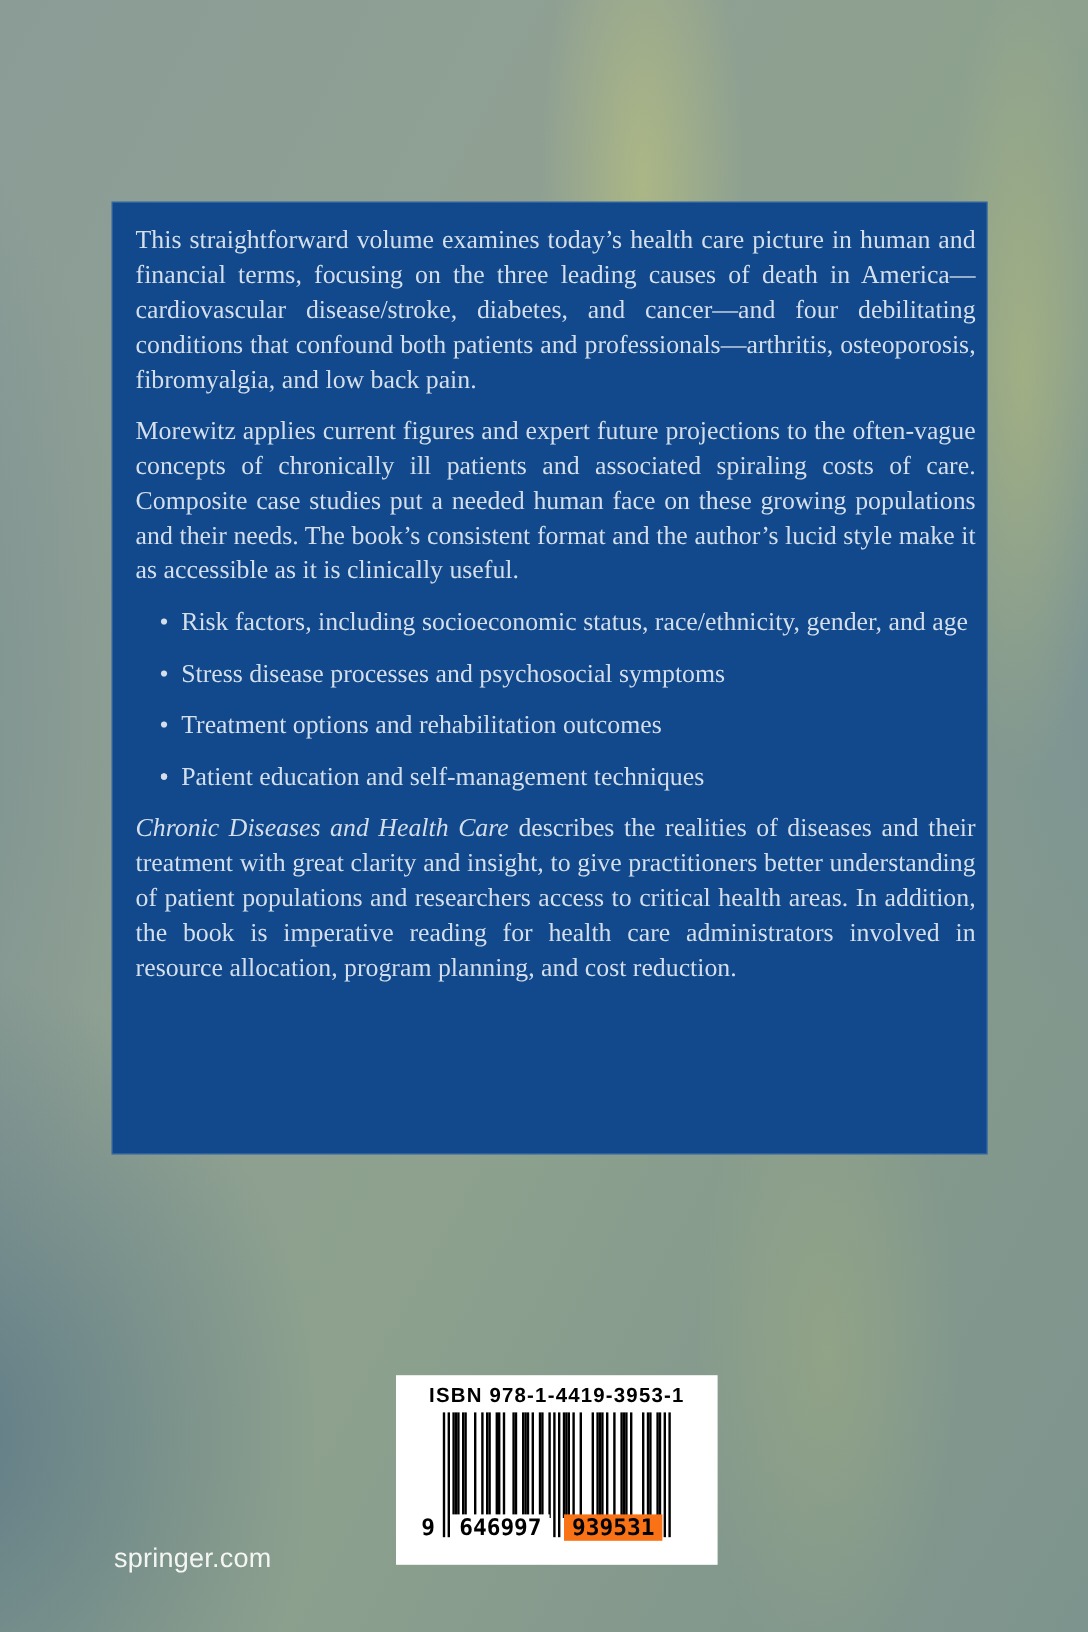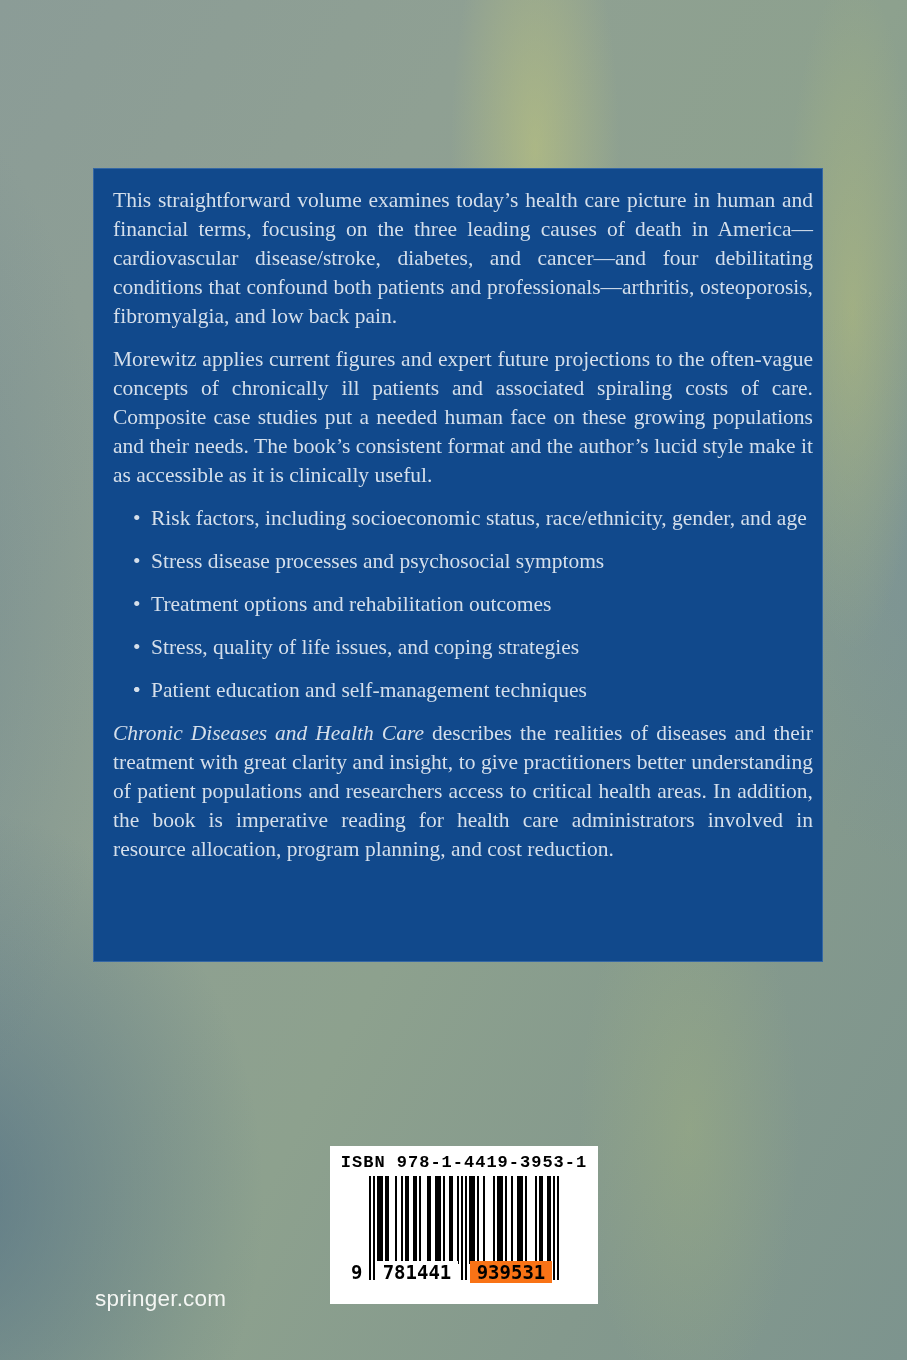--- a/index.html
+++ b/index.html
@@ -32,21 +32,21 @@
   .panel ul{list-style:none;margin:0 0 14px 0;padding:0;}
   .panel li{position:relative;padding-left:38px;margin:0 0 14px 0;}
   .panel li .dot{position:absolute;left:20px;top:0;}
   .panel em{font-style:italic;}
   .isbnbox{
     position:absolute;left:330px;top:1146px;width:268px;height:158px;
     background:#ffffff;color:#000;
   }
   .isbnlabel{
     margin-top:7px;text-align:center;
-    font-family:Liberation Mono, monospace;font-weight:bold;
+    font-family:Liberation Sans, sans-serif;font-weight:bold;
     font-size:17px;letter-spacing:1px;white-space:nowrap;
   }
   .barwrap{position:relative;width:190px;margin:4px auto 0;}
   .bars{display:flex;align-items:flex-start;height:104px;}
   .bars .m{width:2px;height:88px;}
   .bars .m.g{height:104px;}
   .bars .m.on{background:#000;}
   .digits{
     position:absolute;left:0;right:0;bottom:-3px;height:22px;
     font-family:"DejaVu Sans Mono", monospace;font-weight:bold;font-size:19px;
@@ -76,21 +76,20 @@
         <li>
         <span class="dot">•</span>
         <span>Stress disease processes and psychosocial symptoms</span>
       </li>
         <li>
         <span class="dot">•</span>
         <span>Treatment options and rehabilitation outcomes</span>
       </li>
         <li>
         <span class="dot">•</span>
-        <span>Stress, quality of life issues, and coping strategies</span>
       </li>
         <li>
         <span class="dot">•</span>
       </li>
         <li>
         <span class="dot">•</span>
         <span>Patient education and self-management techniques</span>
       </li>
       </ul>
     <p><em>Chronic Diseases and Health Care</em><span> describes the realities of diseases and their treatment with great clarity and insight, to give practitioners better understanding of patient populations and researchers access to critical health areas. In addition, the book is imperative reading for health care administrators involved in resource allocation, program planning, and cost reduction.</span></p>
@@ -191,21 +190,21 @@
           <span class="m"></span>
           <span class="m on"></span>
           <span class="m on"></span>
           <span class="m"></span>
           <span class="m on g"></span>
           <span class="m g"></span>
           <span class="m on g"></span>
         </div>
       <div class="digits">
         <span class="d9">9</span>
-        <span class="dg1">781441</span>
+        <span class="dg1">646997</span>
         <span class="dg2">939531</span>
       </div>
     </div>
   </div>
 
   <div class="site">springer.com</div>
 
 </div>
 
 </body></html>

